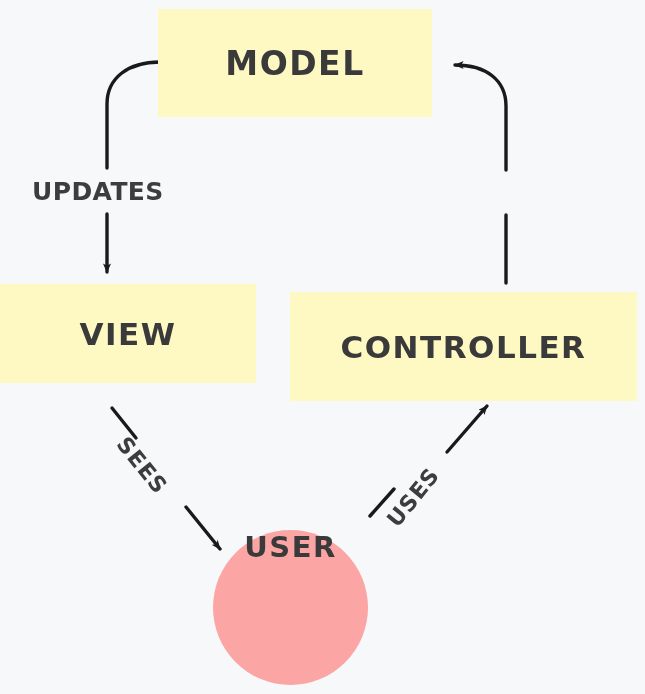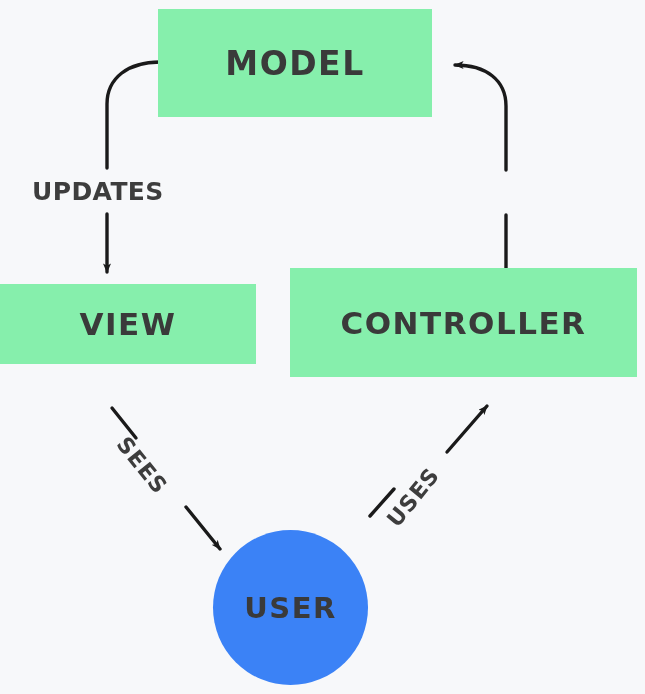--- a/index.html
+++ b/index.html
@@ -21,47 +21,46 @@
   }
   .svg-layer {
     position: absolute;
     left: 0;
     top: 0;
     width: 645px;
     height: 694px;
   }
   .node-box {
     position: absolute;
-    background: #86efac;
+    background: #fef9c3;
     display: flex;
     align-items: center;
     justify-content: center;
   }
   .node-circle {
     position: absolute;
-    background: #3b82f6;
+    background: #fca5a5;
     border-radius: 50%;
     display: flex;
-    align-items: center;
     justify-content: center;
   }
   .node-label {
     font-family: "DejaVu Sans", sans-serif;
     font-weight: bold;
     color: #3a3a3a;
     letter-spacing: 1.5px;
   }
   .label-model   { font-size: 33px; }
   .label-view    { font-size: 31px; }
   .label-ctrl    { font-size: 31px; }
   .label-user    { font-size: 29px; }
 
   #box-model { left: 158px; top: 9px;   width: 274px; height: 108px; }
-  #box-view  { left: 0px;   top: 284px; width: 256px; height: 80px; }
-  #box-ctrl  { left: 290px; top: 268px; width: 347px; height: 109px; }
+  #box-view  { left: 0px;   top: 284px; width: 256px; height: 99px; }
+  #box-ctrl  { left: 290px; top: 292px; width: 347px; height: 109px; }
   #circle-user { left: 213px; top: 530px; width: 155px; height: 155px; }
 
   .edge-label {
     position: absolute;
     font-family: "DejaVu Sans", sans-serif;
     font-weight: bold;
     color: #3d3d3d;
     font-size: 25px;
     letter-spacing: 0.4px;
     white-space: nowrap;

